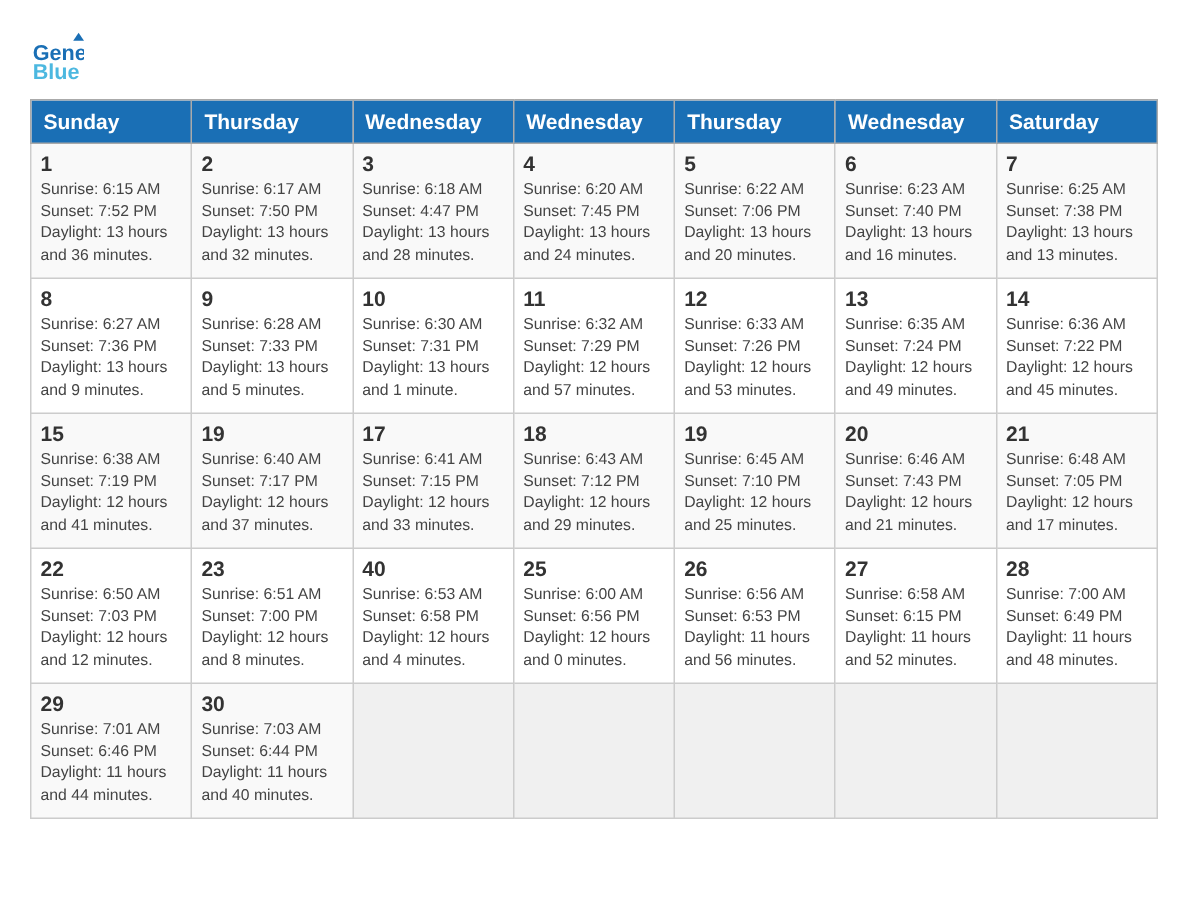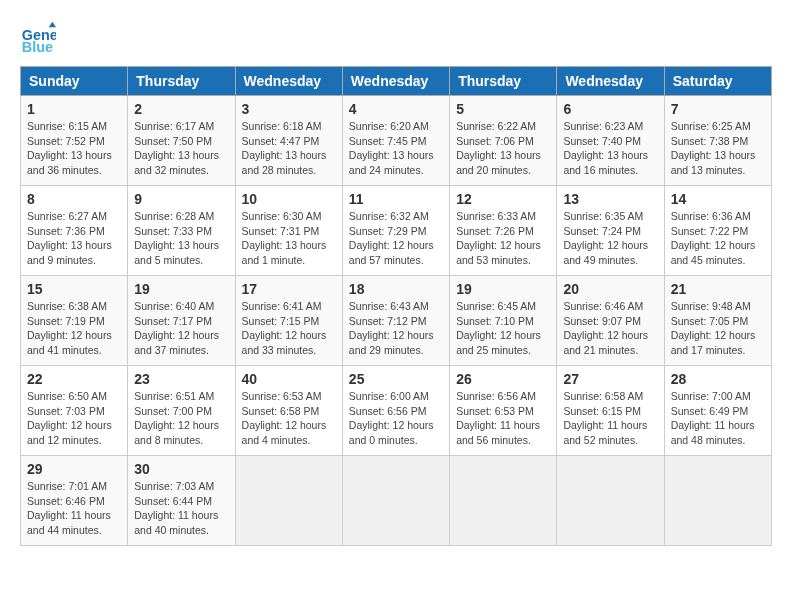--- a/index.html
+++ b/index.html
@@ -243,27 +243,27 @@
         <td>
           <span class="day-num">19</span>
           <div class="day-detail">Sunrise: 6:45 AM
 Sunset: 7:10 PM
 Daylight: 12 hours
 and 25 minutes.</div>
         </td>
         <td>
           <span class="day-num">20</span>
           <div class="day-detail">Sunrise: 6:46 AM
-Sunset: 9:07 PM
+Sunset: 7:43 PM
 Daylight: 12 hours
 and 21 minutes.</div>
         </td>
         <td>
           <span class="day-num">21</span>
-          <div class="day-detail">Sunrise: 9:48 AM
+          <div class="day-detail">Sunrise: 6:48 AM
 Sunset: 7:05 PM
 Daylight: 12 hours
 and 17 minutes.</div>
         </td>
       </tr>
       <tr>
         <td>
           <span class="day-num">22</span>
           <div class="day-detail">Sunrise: 6:50 AM
 Sunset: 7:03 PM

